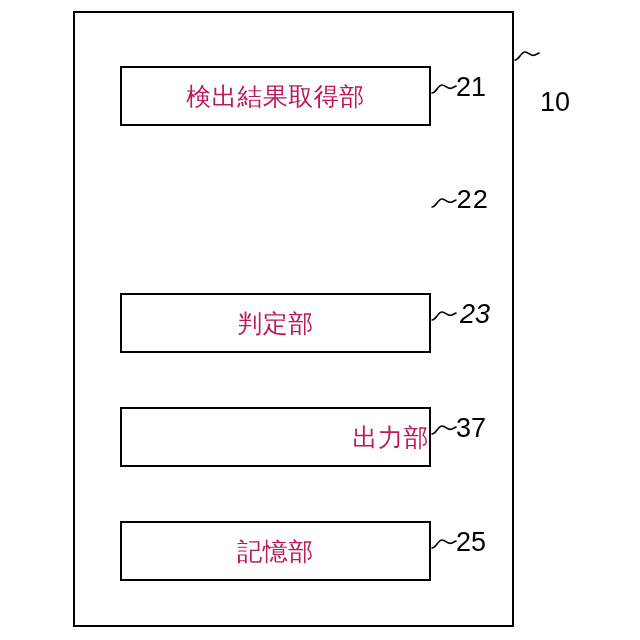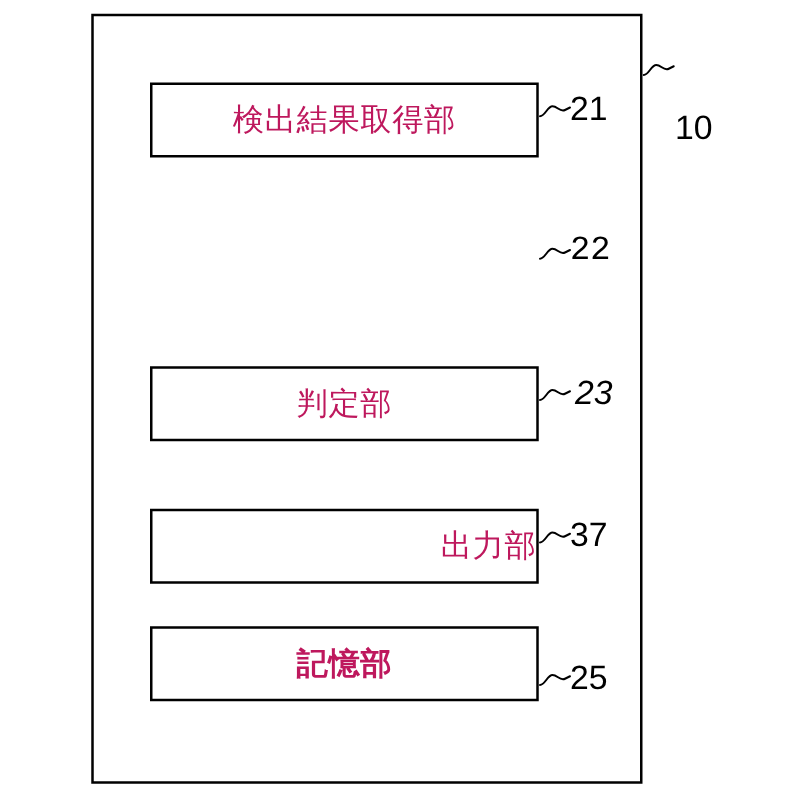--- a/index.html
+++ b/index.html
@@ -110,21 +110,21 @@
   <div class="unit-box" style="top:407px;justify-content:flex-end;">
     <span class="unit-label">出力部</span>
   </div>
   <div class="leader" style="left:431px; top:418px;">
     <svg width="26" height="22" viewBox="0 0 26 22" aria-hidden="true">
       <path d="M1 16 C 5 16, 7 8, 11 8 C 15 8, 17 13, 21 11 L 25 9" fill="none" stroke="#000000" stroke-width="1.6" stroke-linecap="round"></path>
     </svg>
   </div>
   <div class="numeral" style="left:456px; top:415px;">37</div>
 
-  <div class="unit-box" style="top:501px;font-weight:bold;">
+  <div class="unit-box" style="top:521px;">
     <span class="unit-label">記憶部</span>
   </div>
   <div class="leader" style="left:431px; top:532px;">
     <svg width="26" height="22" viewBox="0 0 26 22" aria-hidden="true">
       <path d="M1 16 C 5 16, 7 8, 11 8 C 15 8, 17 13, 21 11 L 25 9" fill="none" stroke="#000000" stroke-width="1.6" stroke-linecap="round"></path>
     </svg>
   </div>
   <div class="numeral" style="left:456px; top:529px;">25</div>
 
 </div>

